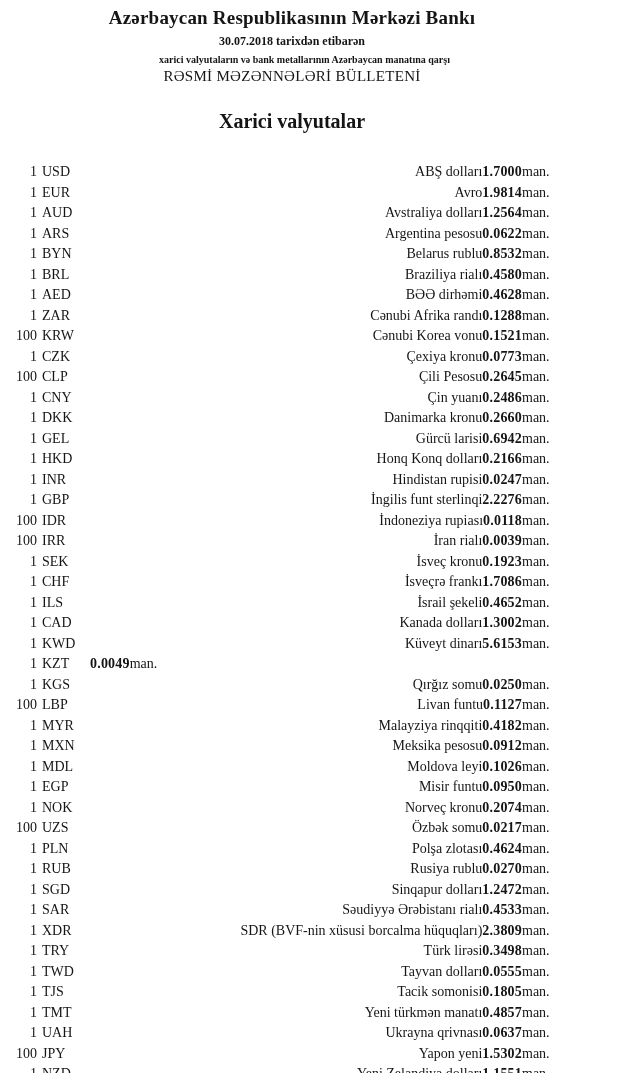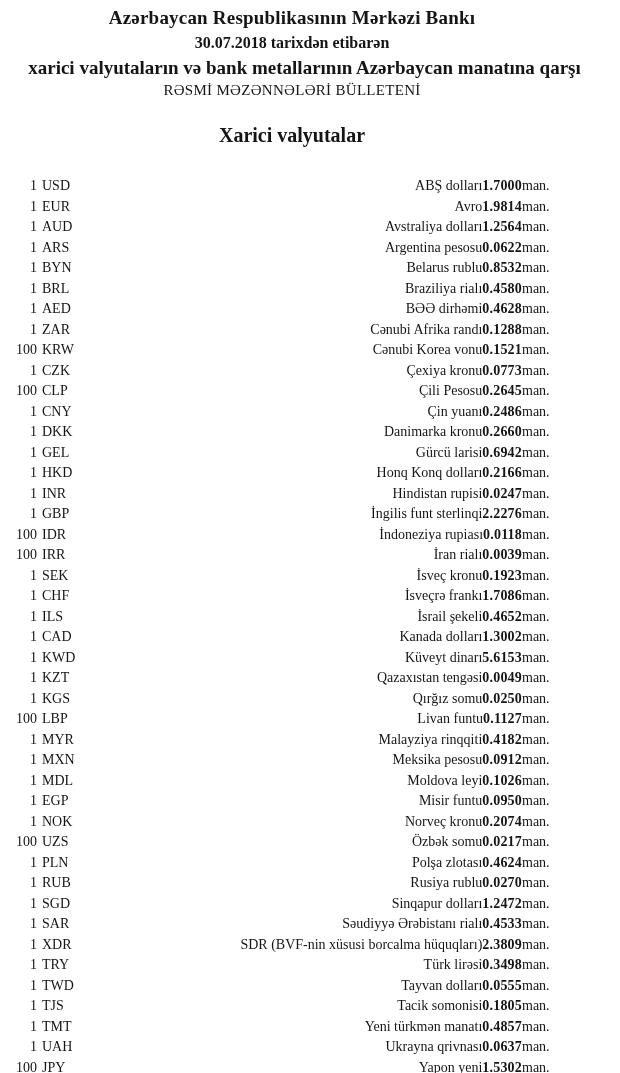--- a/index.html
+++ b/index.html
@@ -21,26 +21,26 @@
     text-align: center;
     padding-top: 7px;
   }
   .bank-title {
     font-size: 19px;
     font-weight: bold;
     margin: 0 0 5px 0;
     letter-spacing: 0.2px;
   }
   .date-line {
-    font-size: 16px;
+    font-size: 12px;
     font-weight: bold;
     margin: 0 0 5px 0;
   }
   .subtitle {
-    font-size: 19px;
+    font-size: 10px;
     font-weight: bold;
     margin: 0 0 3px 0;
     padding-left: 25px;
   }
   .bulletin-title {
     font-size: 15px;
     font-weight: normal;
     margin: 0;
     letter-spacing: 0.3px;
   }
@@ -271,21 +271,20 @@
       <div class="row">
         <span class="cell-qty">1</span>
         <span class="cell-code">KWD</span>
         <span class="cell-name">Küveyt dinarı</span>
         <span class="cell-rate">5.6153</span>
         <span class="cell-unit">man.</span>
       </div>
       <div class="row">
         <span class="cell-qty">1</span>
         <span class="cell-code">KZT</span>
-        <span class="cell-name">Qazaxıstan tengəsi</span>
         <span class="cell-rate">0.0049</span>
         <span class="cell-unit">man.</span>
       </div>
       <div class="row">
         <span class="cell-qty">1</span>
         <span class="cell-code">KGS</span>
         <span class="cell-name">Qırğız somu</span>
         <span class="cell-rate">0.0250</span>
         <span class="cell-unit">man.</span>
       </div>

